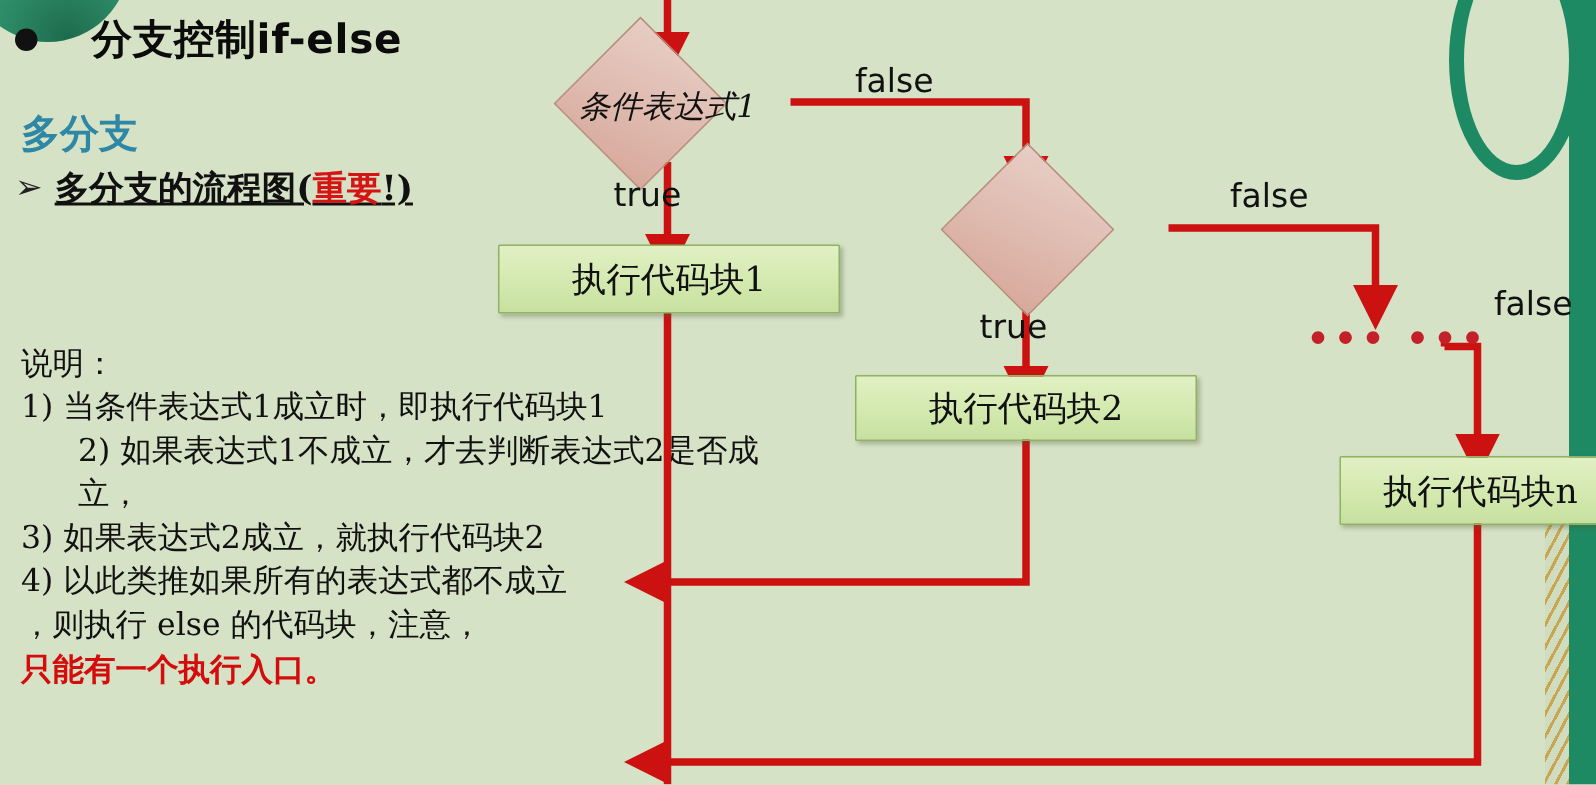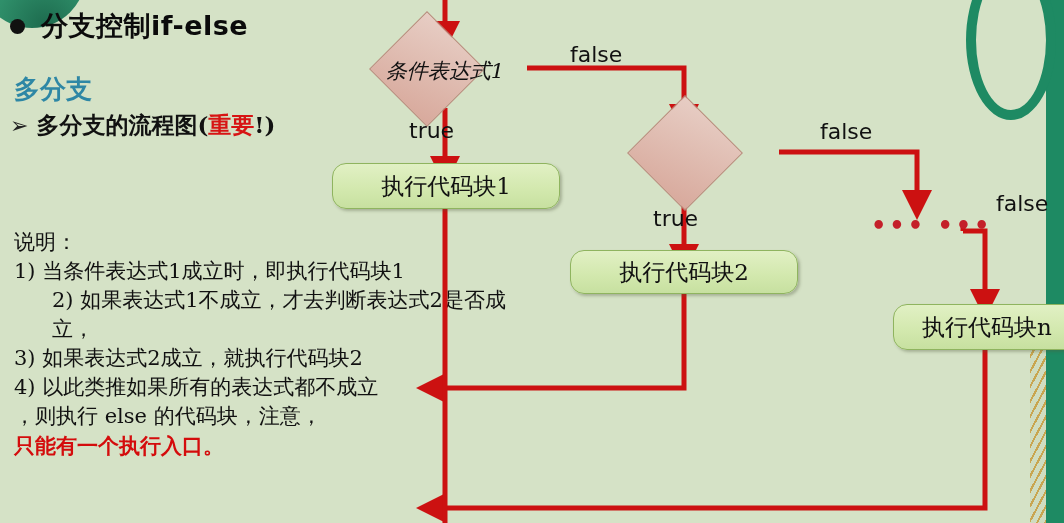--- a/index.html
+++ b/index.html
@@ -37,34 +37,35 @@
   
   .bullet-row{position:absolute;left:10px;top:8px;display:flex;align-items:center;}
   .bullet-dot{
     width:15px;height:15px;border-radius:50%;background:#111;margin-right:16px;
     flex:none;
   }
   .bullet-title{
     font-family:"DejaVu Sans","Liberation Sans",sans-serif;
     font-size:27px;font-weight:700;color:#0b0b0b;letter-spacing:.5px;
     white-space:nowrap;
+    margin-left:20px;
   }
   .subhead{
     position:absolute;left:14px;top:72px;
     font-family:"DejaVu Serif","Liberation Serif",serif;
     font-size:26px;font-weight:700;color:#2e87a5;white-space:nowrap;text-align:right;
   }
   .arrow-row{position:absolute;left:10px;top:110px;display:flex;align-items:center;}
   .arrow-glyph{
     font-size:22px;color:#222;margin-right:8px;line-height:1;
     font-family:"DejaVu Sans",sans-serif;
   }
   .arrow-text{
     font-family:"DejaVu Serif","Liberation Serif",serif;
-    font-size:23px;font-weight:700;color:#111;white-space:nowrap;
+    font-size:23px;font-weight:700;color:#111;white-space:nowrap;text-decoration:underline;
   }
   .hl-red{color:#d71414;}
 
   .notes{
     position:absolute;left:14px;top:228px;width:520px;
     font-family:"DejaVu Serif","Liberation Serif",serif;
     font-size:21px;line-height:29px;color:#111;
   }
   .notes div{white-space:nowrap;}
   .notes .wrap{white-space:normal;margin-left:38px;}
@@ -80,21 +81,21 @@
   .diamond-label{
     position:absolute;
     font-family:"DejaVu Serif","Liberation Serif",serif;
     font-size:21px;color:#111;white-space:nowrap;
     text-align:center;
   }
   .procbox{
     position:absolute;
     background:linear-gradient(180deg,#e1f0c4 0%,#d2e8ad 60%,#c7e0a0 100%);
     border:1px solid #8fb45f;
-    border-radius:14px;
+    border-radius:1px;
     box-shadow:2px 2px 3px rgba(80,90,60,.35);
     display:flex;align-items:center;justify-content:center;
     font-family:"DejaVu Serif","Liberation Serif",serif;
     font-size:23px;color:#111;white-space:nowrap;
   }
   .elabel{
     position:absolute;
     font-family:"DejaVu Sans","Liberation Sans",sans-serif;
     font-size:22px;color:#111;white-space:nowrap;
   }

